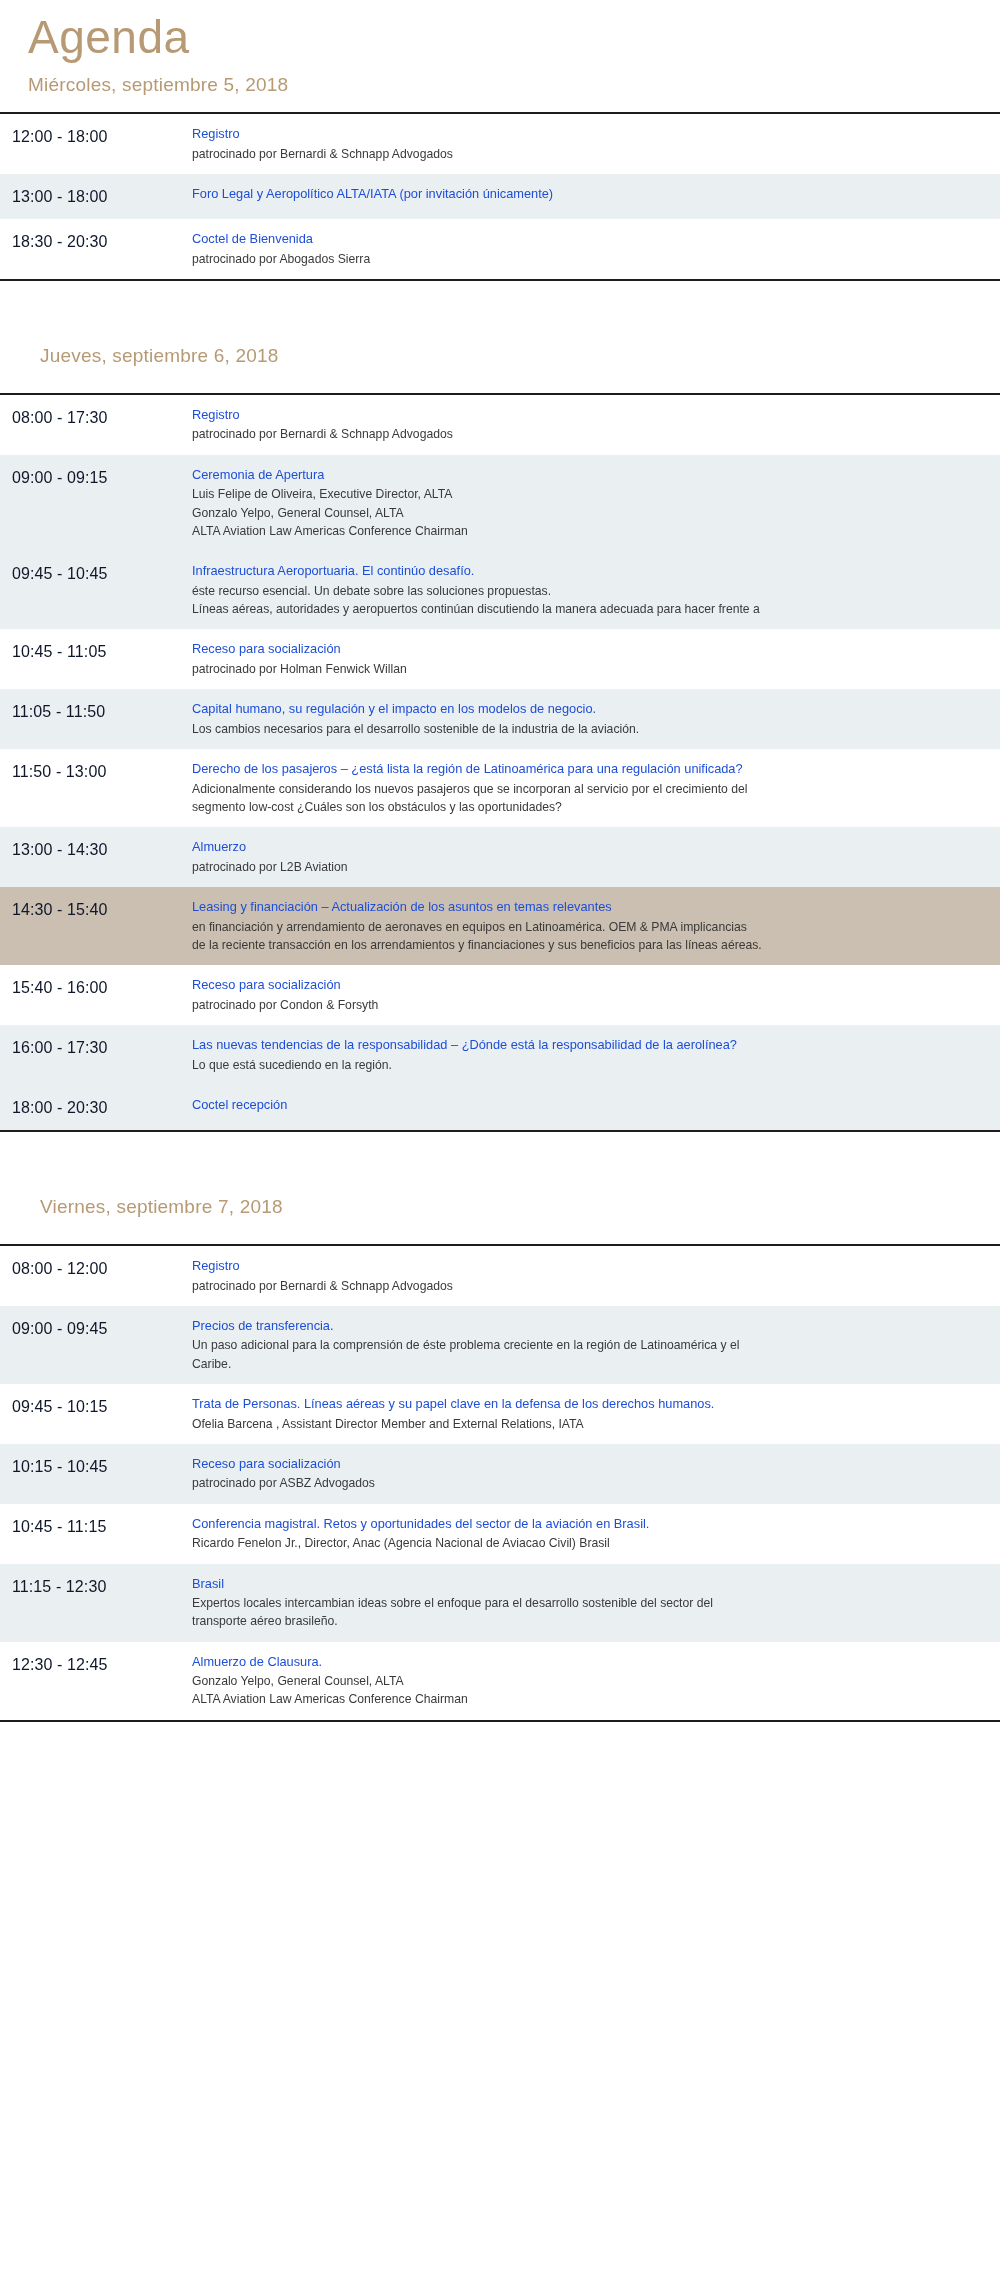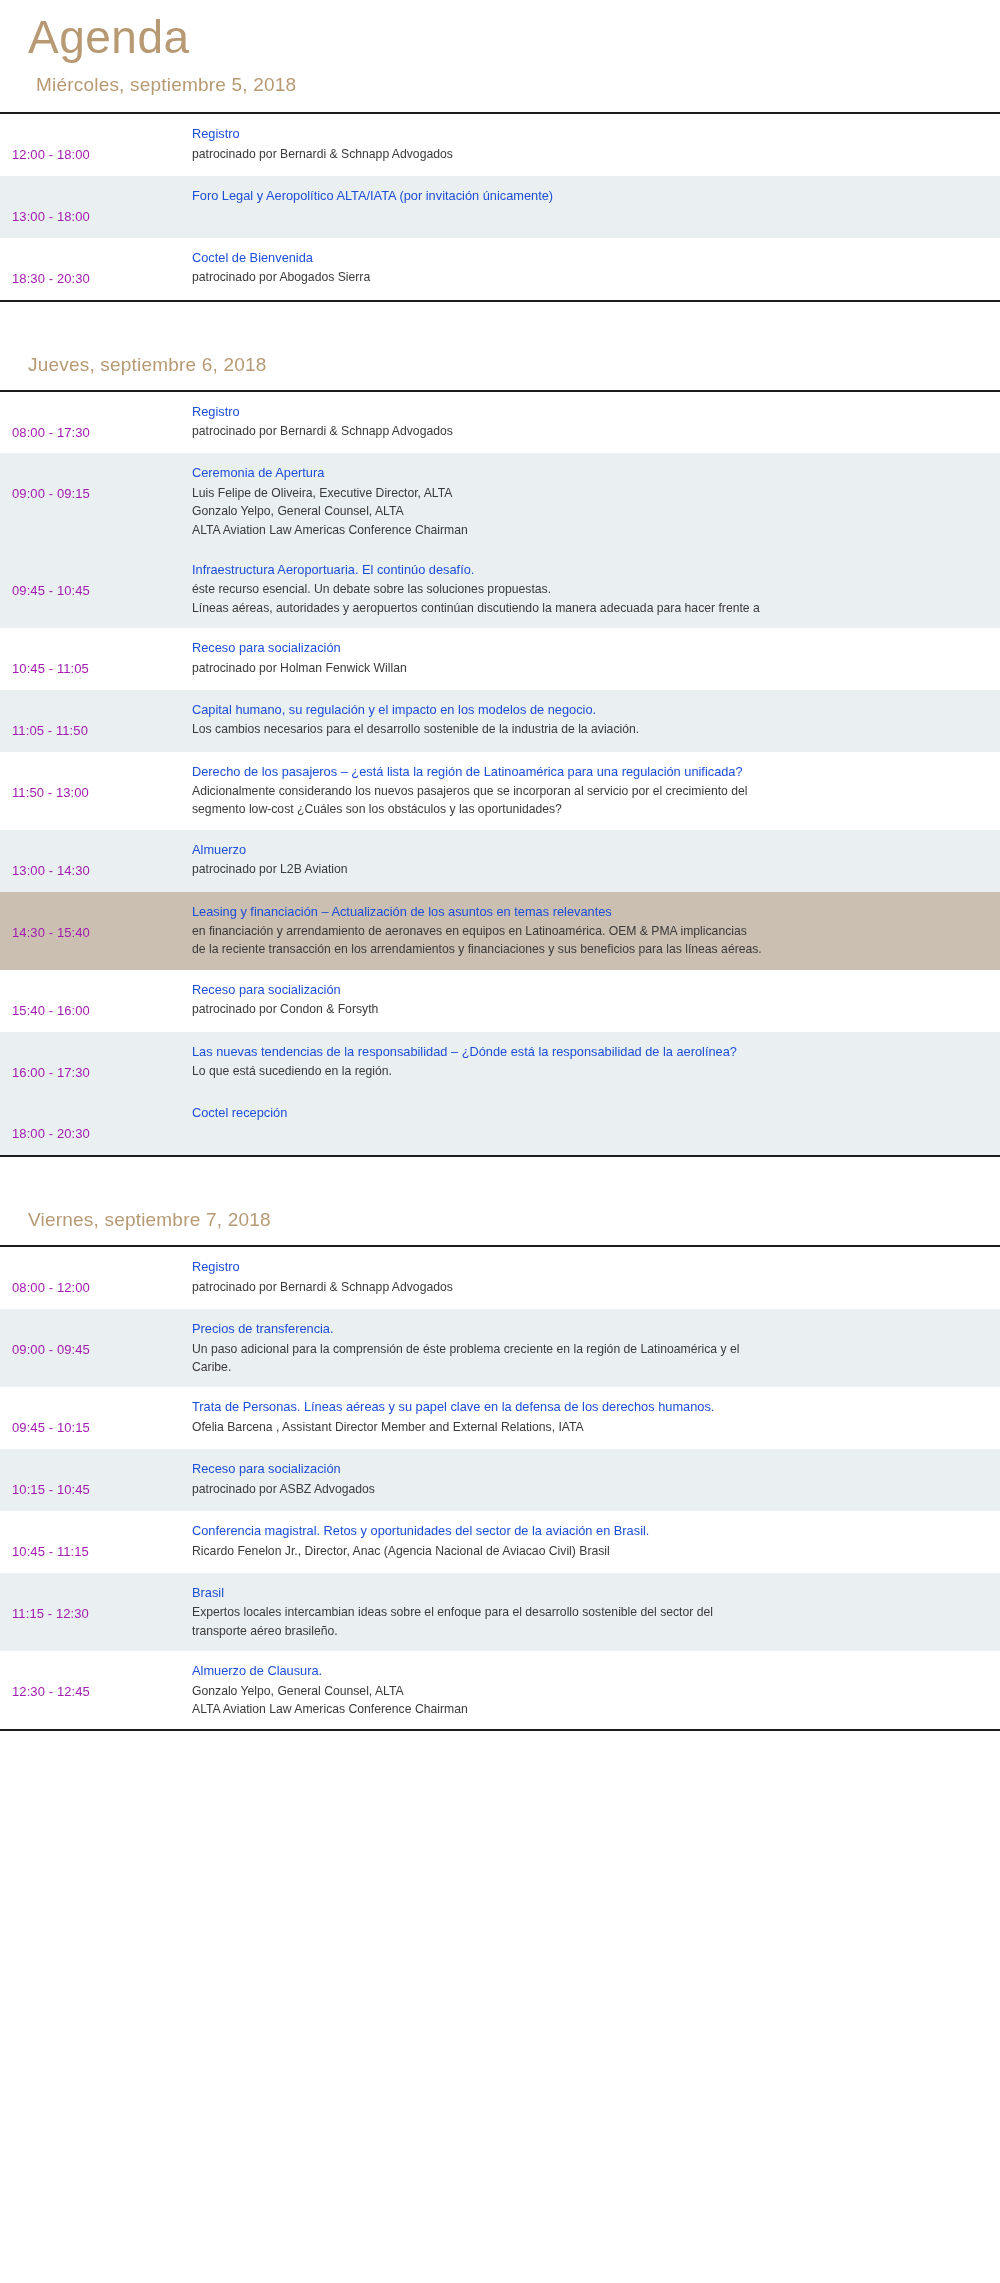--- a/index.html
+++ b/index.html
@@ -30,34 +30,34 @@
     color: #b79a74;
     letter-spacing: 0.5px;
     line-height: 1.0;
     margin: 0 12px 14px 0;
   }
   .page-subtitle {
     font-size: 19px;
     font-weight: normal;
     color: #b79a74;
     letter-spacing: 0.2px;
-    margin: 0 0 16px 8px;
+    margin: 0 0 16px 0;
   }
 
   
   .day-section {
     margin: 0;
   }
   .day-heading {
     font-size: 19px;
     font-weight: normal;
     color: #b79a74;
     letter-spacing: 0.2px;
     padding: 0 0 14px 28px;
-    margin: 0;
+    margin: 12px;
   }
   .day-heading.spaced-top {
     padding-top: 52px;
   }
 
   .schedule {
     border-top: 2px solid #1d1d1d;
     border-bottom: 2px solid #1d1d1d;
     width: 1000px;
     box-sizing: border-box;
@@ -72,27 +72,26 @@
   }
   .row.alt {
     background: #eaeff1;
   }
   .row.highlight {
     background: #cbbfb1;
   }
 
   .row-time {
     flex: 0 0 180px;
-    font-size: 13px;
-    color: #a21caf;
+    font-size: 16px;
+    color: #0f172a;
     line-height: 1.45;
     padding-left: 4px;
     white-space: nowrap;
     letter-spacing: 0.1px;
-    margin-top: 21px;
   }
   .row-body {
     flex: 1 1 auto;
     padding-right: 6px;
   }
   .row-title {
     font-size: 12.8px;
     color: #1d4ed8;
     line-height: 1.45;
     margin: 0;

